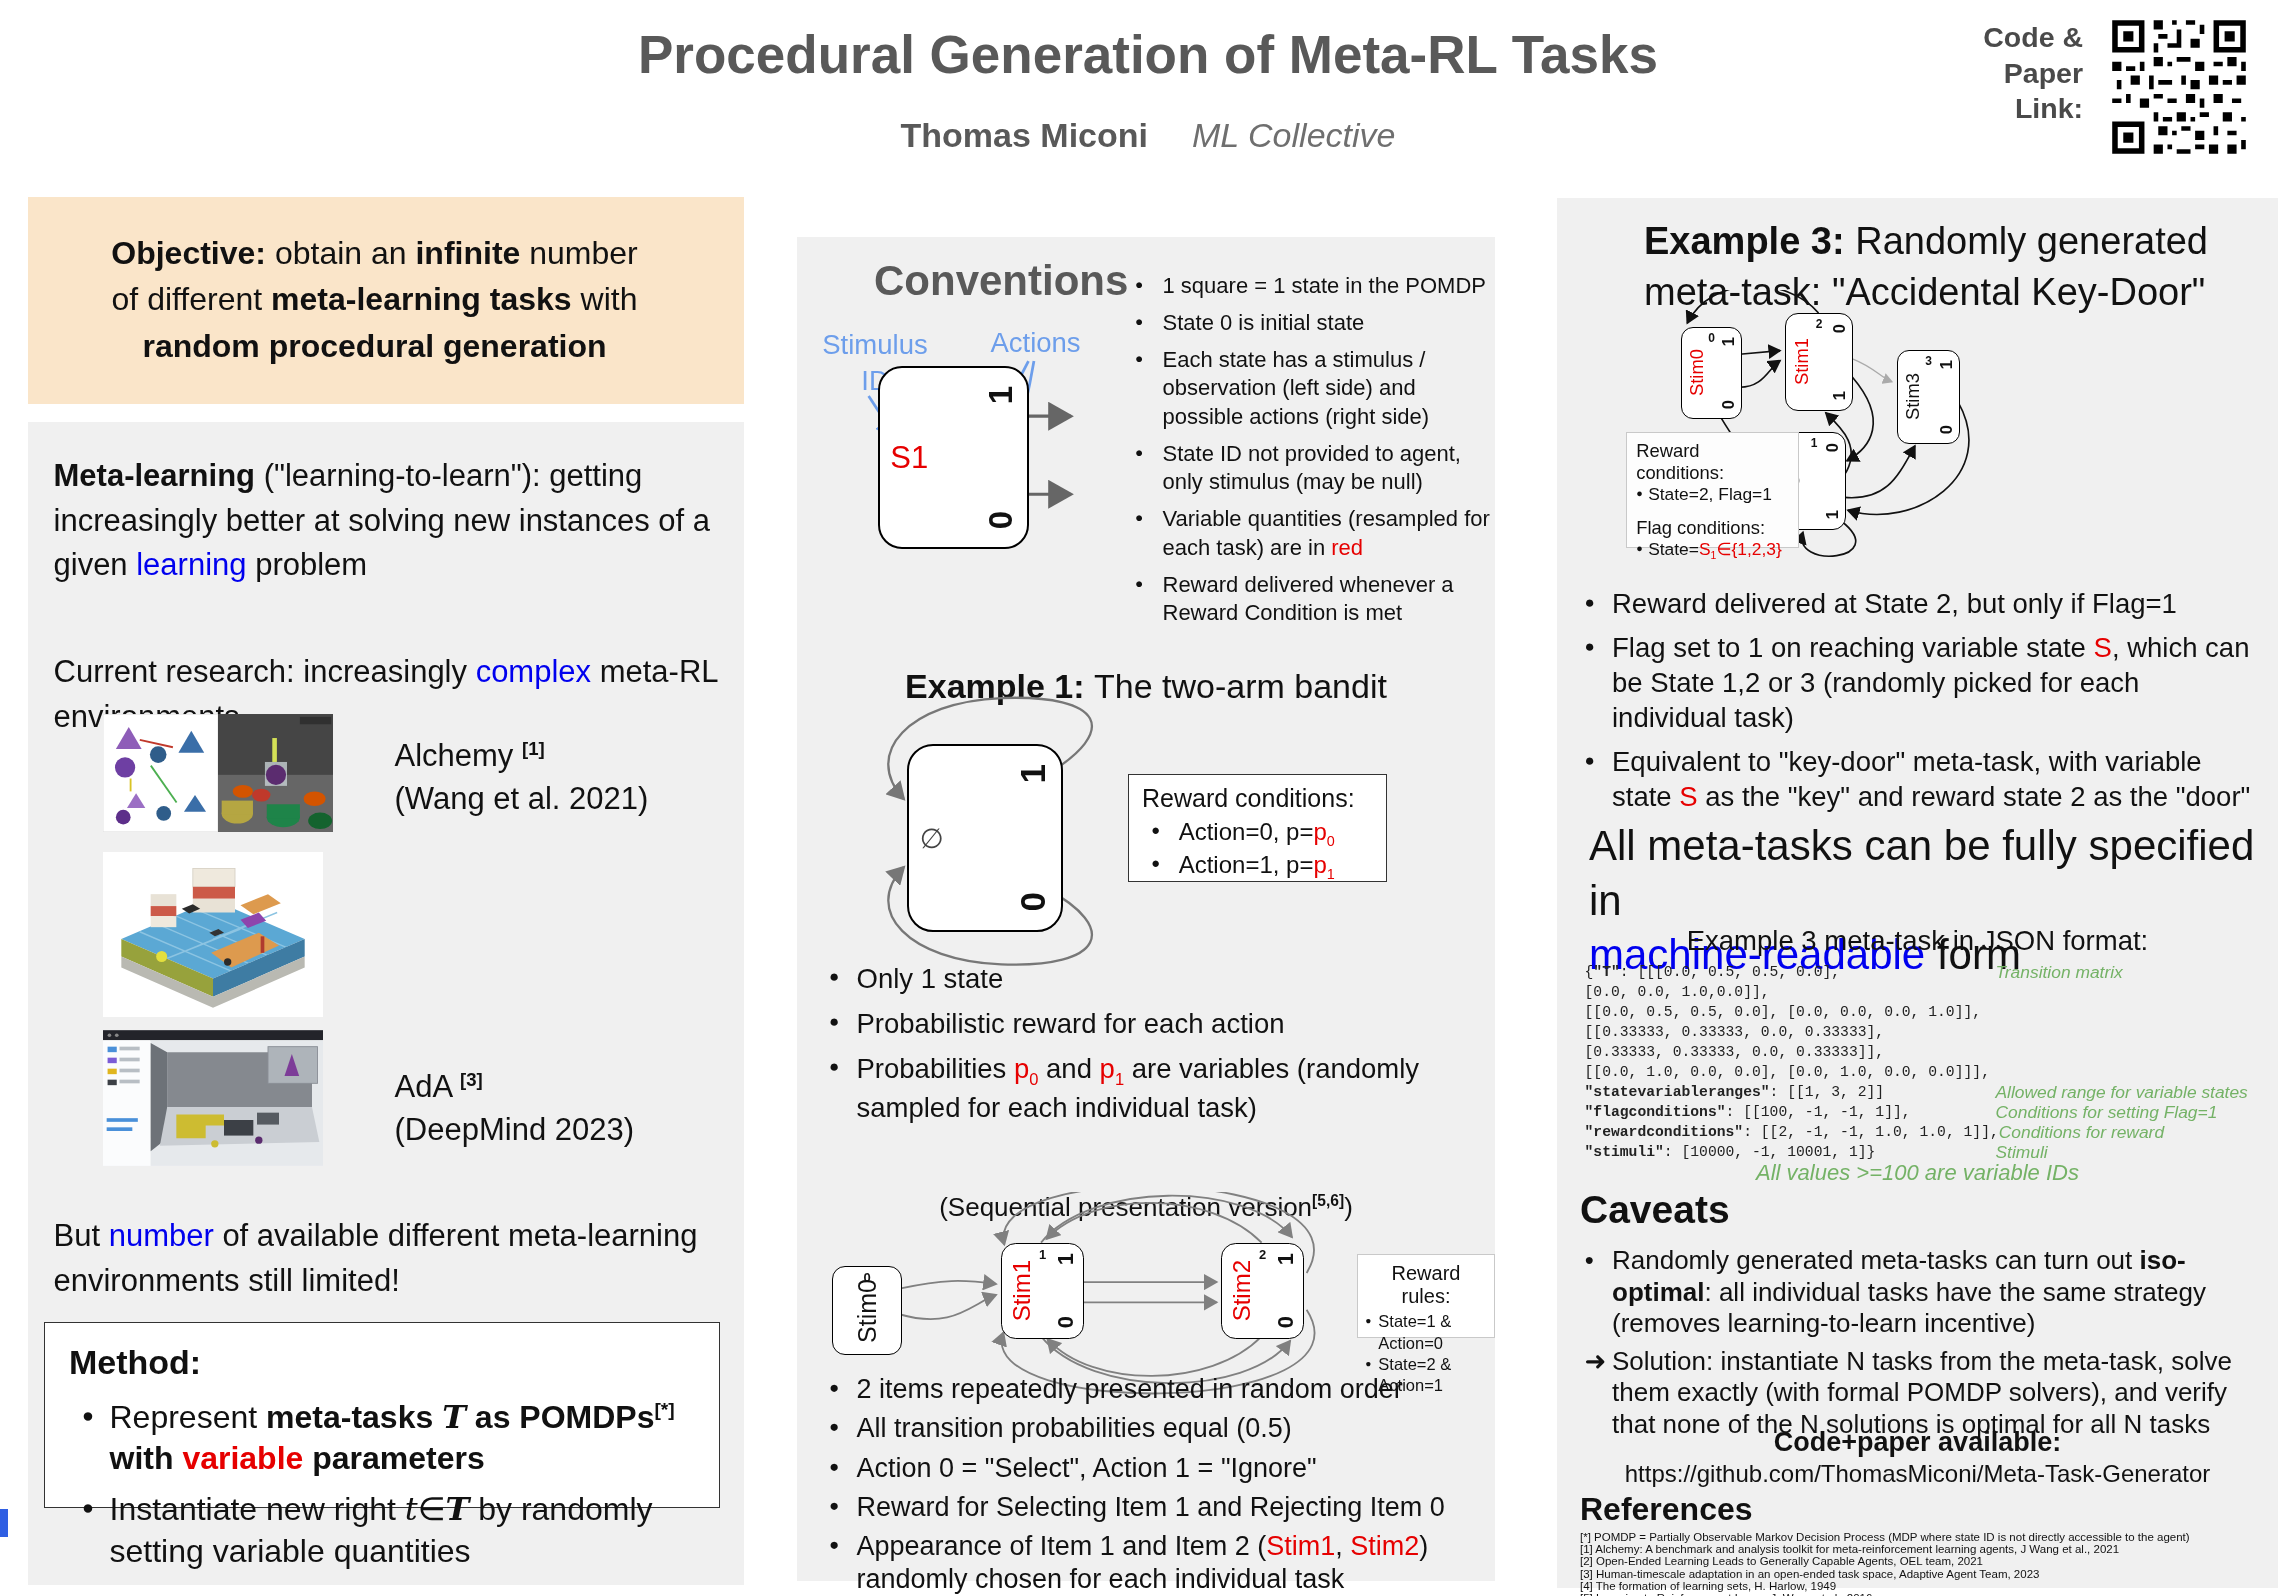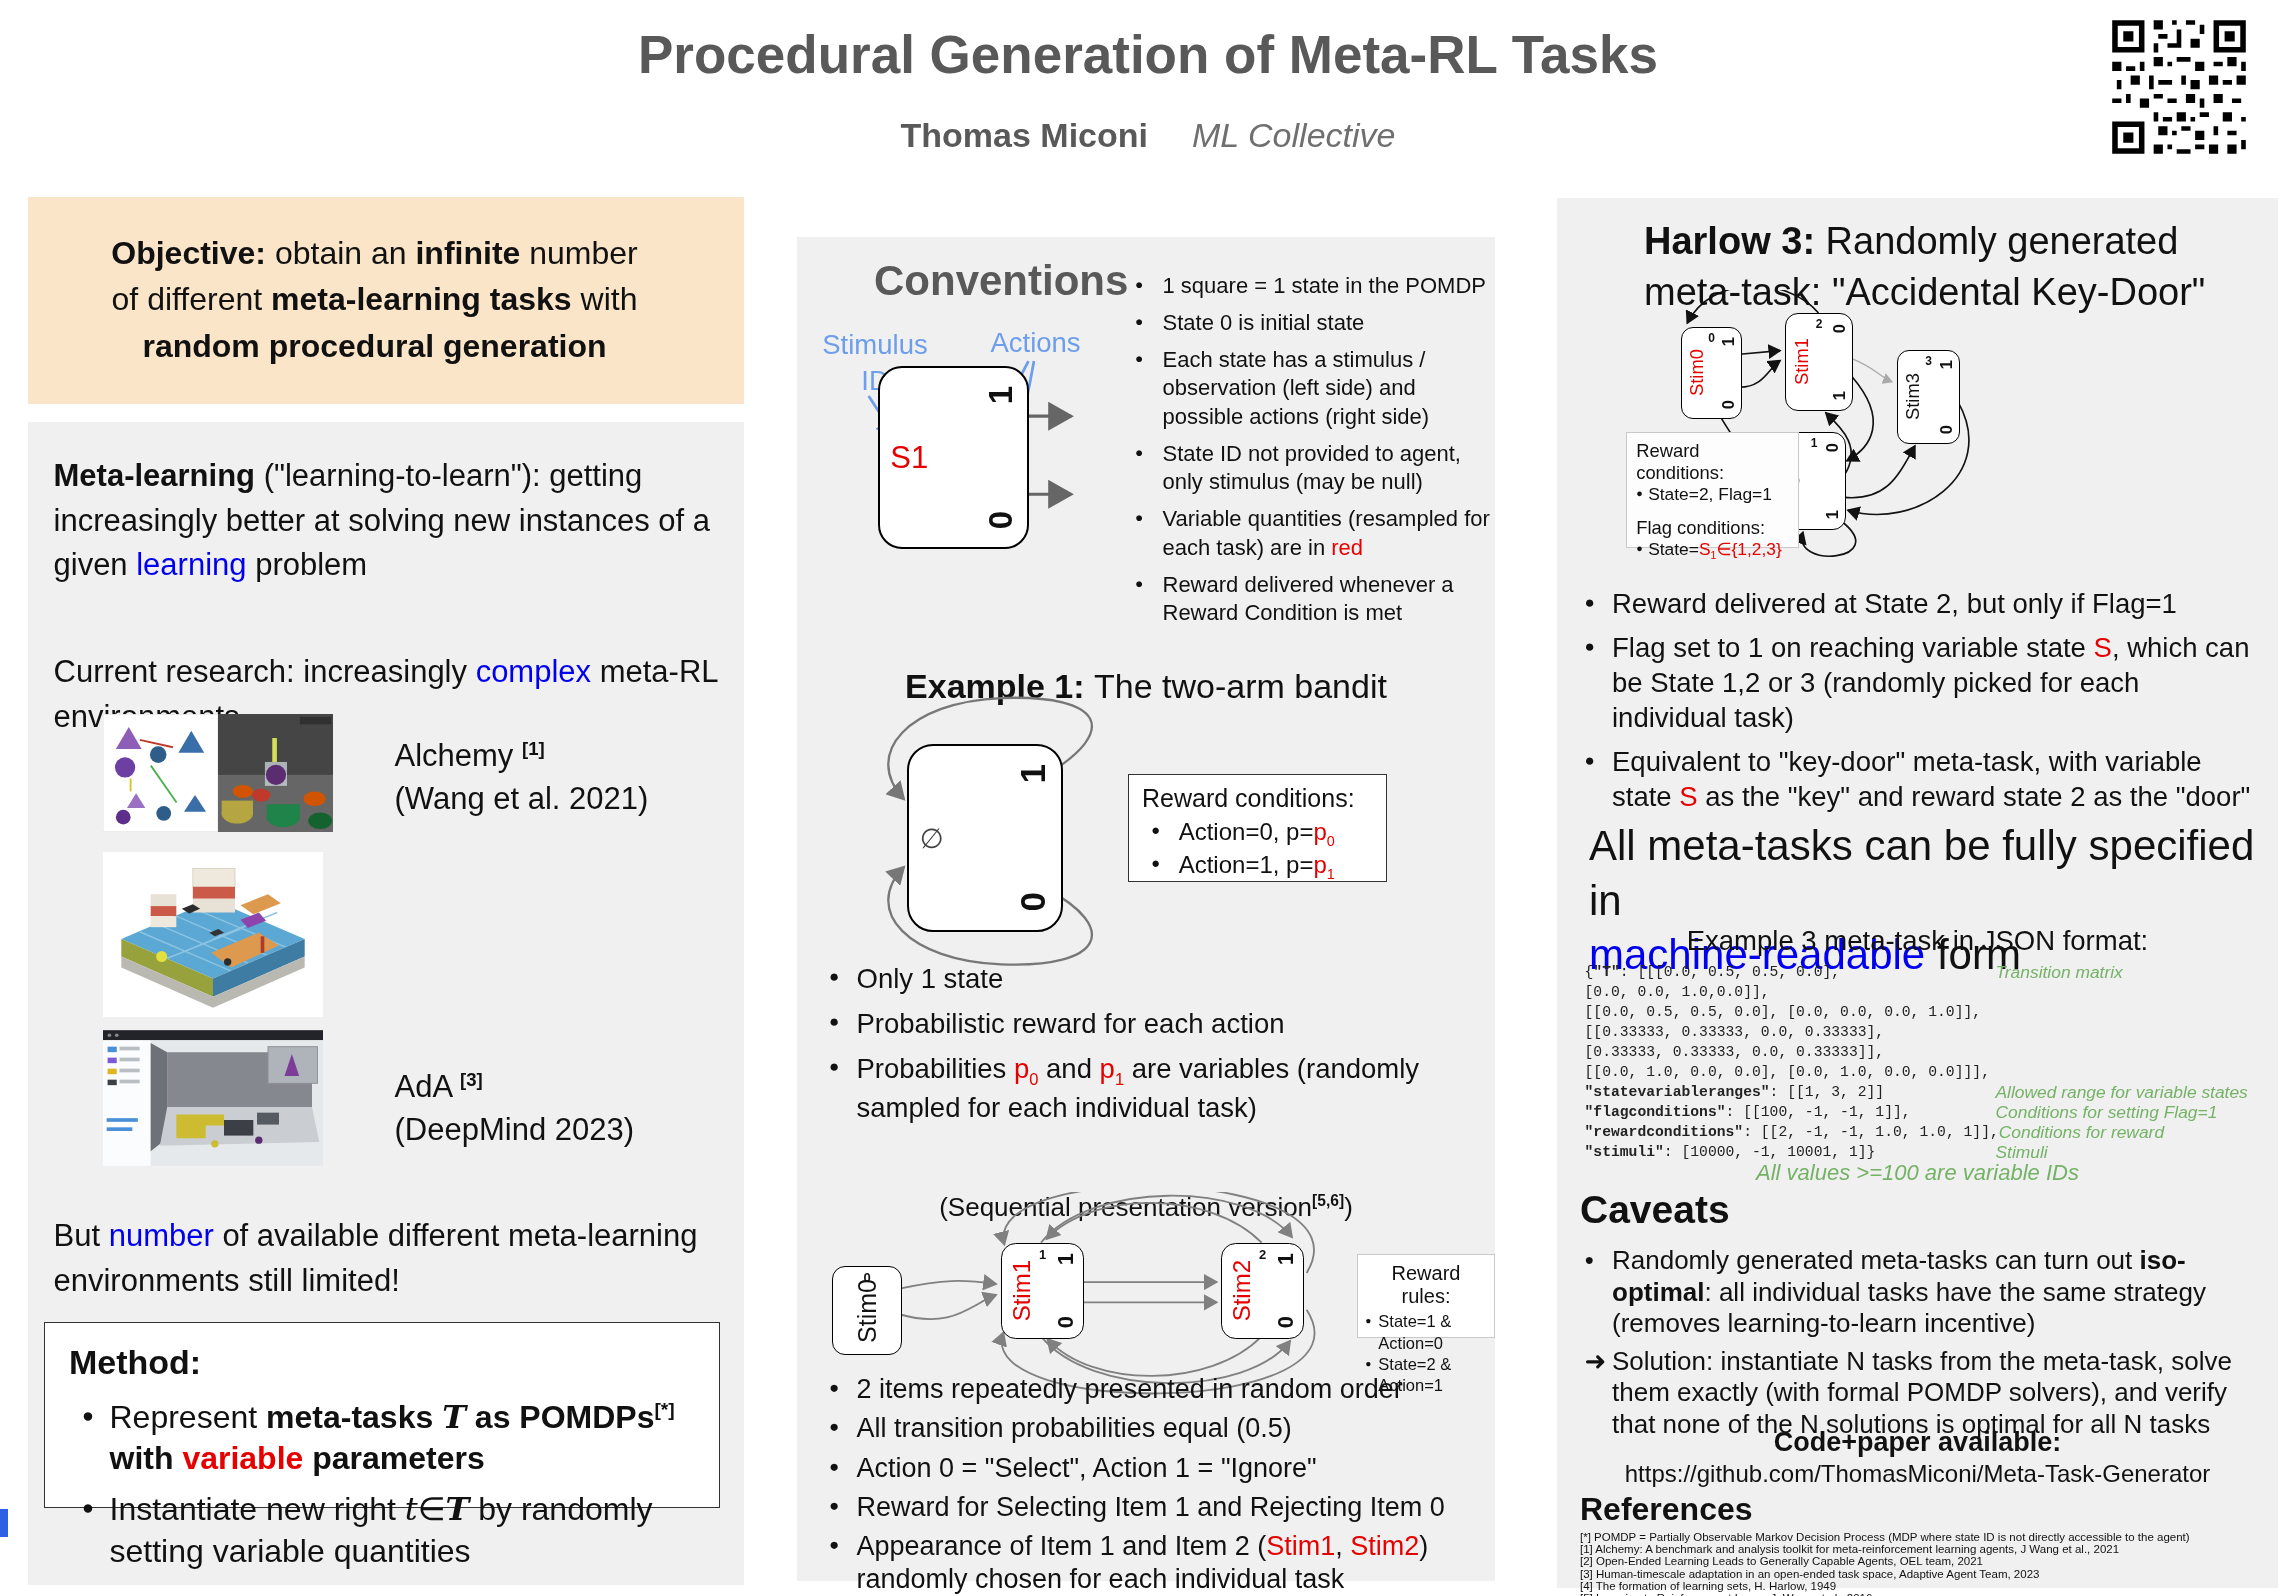--- a/index.html
+++ b/index.html
@@ -56,20 +56,25 @@
 <body>
 
 <div class="page">
 
   <div class="abs gray center" style="left:0;top:24px;width:2296px;font-size:53px;font-weight:700;">Procedural Generation of Meta-RL Tasks</div>
   <div class="abs" style="left:0;top:116px;width:2296px;display:flex;justify-content:center;gap:44px;align-items:baseline;">
     <span class="gray" style="font-size:34px;font-weight:700;">Thomas Miconi</span>
     <span style="font-size:34px;font-style:italic;color:#6f6f6f;">ML Collective</span>
   </div>
 
+  <div class="abs" style="right:213px;top:20px;width:147px;text-align:right;font-size:28.5px;font-weight:700;color:#4a4a4a;line-height:1.25;">
+    <div>Code &amp;</div>
+    <div>Paper</div>
+    <div>Link:</div>
+  </div>
   <svg class="abs" style="left:2103px;top:11px;" width="152" height="152" viewBox="0 0 33 33">
     <rect width="33" height="33" fill="#fff"></rect>
     <path fill="#000" d="M2 2h7v7H2z M24 2h7v7h-7z M2 24h7v7H2z"></path>
     <path fill="#fff" d="M3.2 3.2h4.6v4.6H3.2z M25.2 3.2h4.6v4.6h-4.6z M3.2 25.2h4.6v4.6H3.2z"></path>
     <path fill="#000" d="M4.4 4.4h2.2v2.2H4.4z M26.4 4.4h2.2v2.2h-2.2z M4.4 26.4h2.2v2.2H4.4z"></path>
     <path fill="#000" d="M11 2h2v2h-2z M15 2h1v1h-1z M18 2h2v1h-2z M21 3h1v2h-1z M12 5h2v1h-2z M16 4h1v3h-1z
       M11 7h1v2h-1z M14 7h3v1h-3z M19 6h2v2h-2z M2 11h2v2H2z M5 12h2v1H5z M8 11h1v2H8z M11 10h2v2h-2z
       M14 11h1v1h-1z M16 10h3v1h-3z M20 11h2v2h-2z M24 11h2v1h-2z M27 10h2v2h-2z M30 11h1v2h-1z
       M3 15h1v2H3z M6 14h2v2H6z M10 14h1v3h-1z M12 15h3v1h-3z M17 14h1v2h-1z M19 15h2v2h-2z M23 14h2v2h-2z
       M26 15h2v1h-2z M29 14h2v2h-2z M2 19h2v1H2z M5 18h1v2H5z M8 19h2v2H8z M11 18h2v1h-2z M14 19h2v1h-2z
@@ -387,21 +392,21 @@
         </div>
       <div class="bli">
           <span class="bm">●</span>
           <span class="bt"><span>Appearance of Item 1 and Item 2 (</span><span class="sg-red">Stim1</span><span>, </span><span class="sg-red">Stim2</span><span>) randomly chosen for each individual task</span></span>
         </div>
     </div>
   </div>
 
   <div class="panel" style="left:1557px;top:198px;width:721px;height:1390px;">
 
-    <div class="abs prewrap" style="left:87px;top:18.4px;width:597px;font-size:38px;line-height:1.32;"><span class="sg-b">Harlow 3: </span><span>Randomly generated
+    <div class="abs prewrap" style="left:87px;top:18.4px;width:597px;font-size:38px;line-height:1.32;"><span class="sg-b">Example 3: </span><span>Randomly generated
 meta-task: "Accidental Key-Door"</span></div>
 
     <svg class="abs" style="left:55px;top:92px;pointer-events:none;" width="514" height="312" viewBox="0 0 560 340">
       <defs>
         <marker id="mBlk" markerWidth="9" markerHeight="9" refX="7" refY="4.5" orient="auto">
           <path d="M0,0 L8,4.5 L0,9 z" fill="#111"></path>
           </marker>
         <marker id="mLt" markerWidth="9" markerHeight="9" refX="7" refY="4.5" orient="auto">
           <path d="M0,0 L8,4.5 L0,9 z" fill="#aaa"></path>
           </marker>

